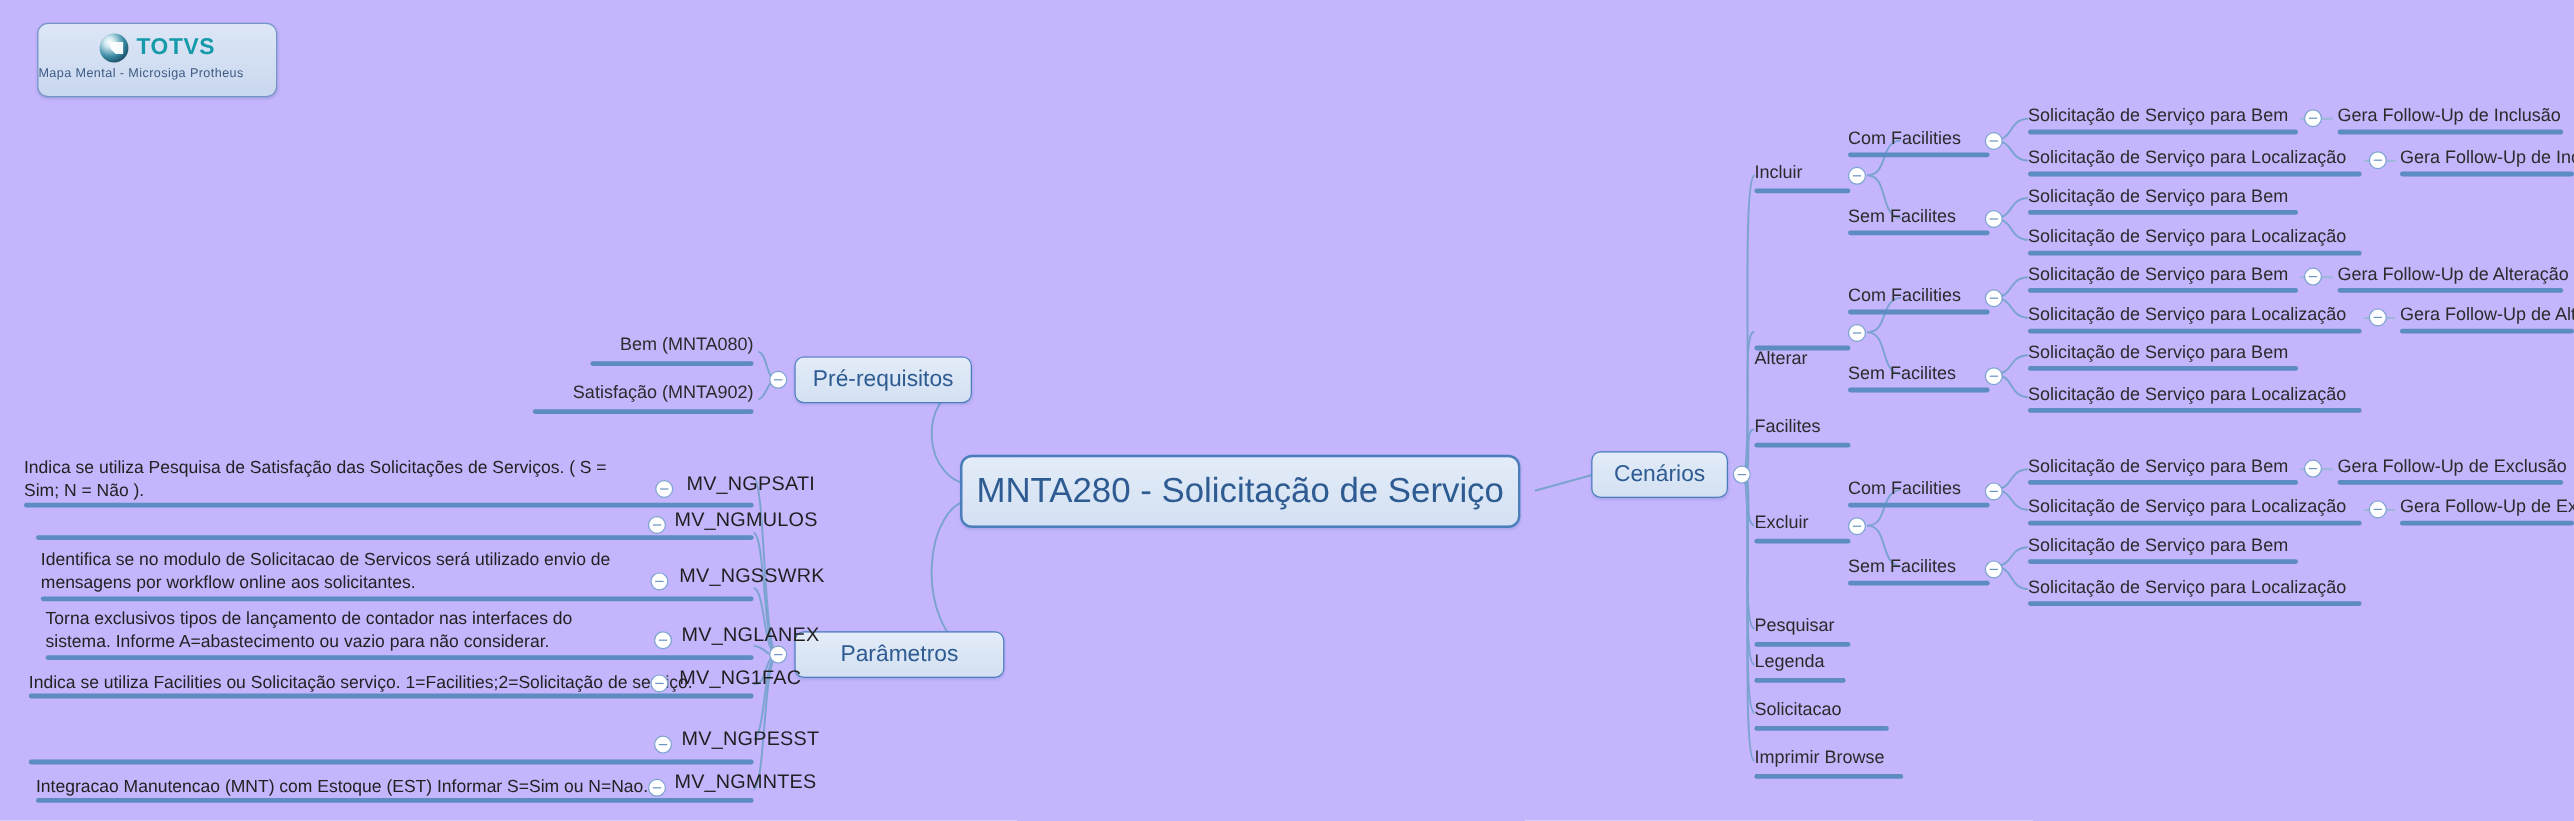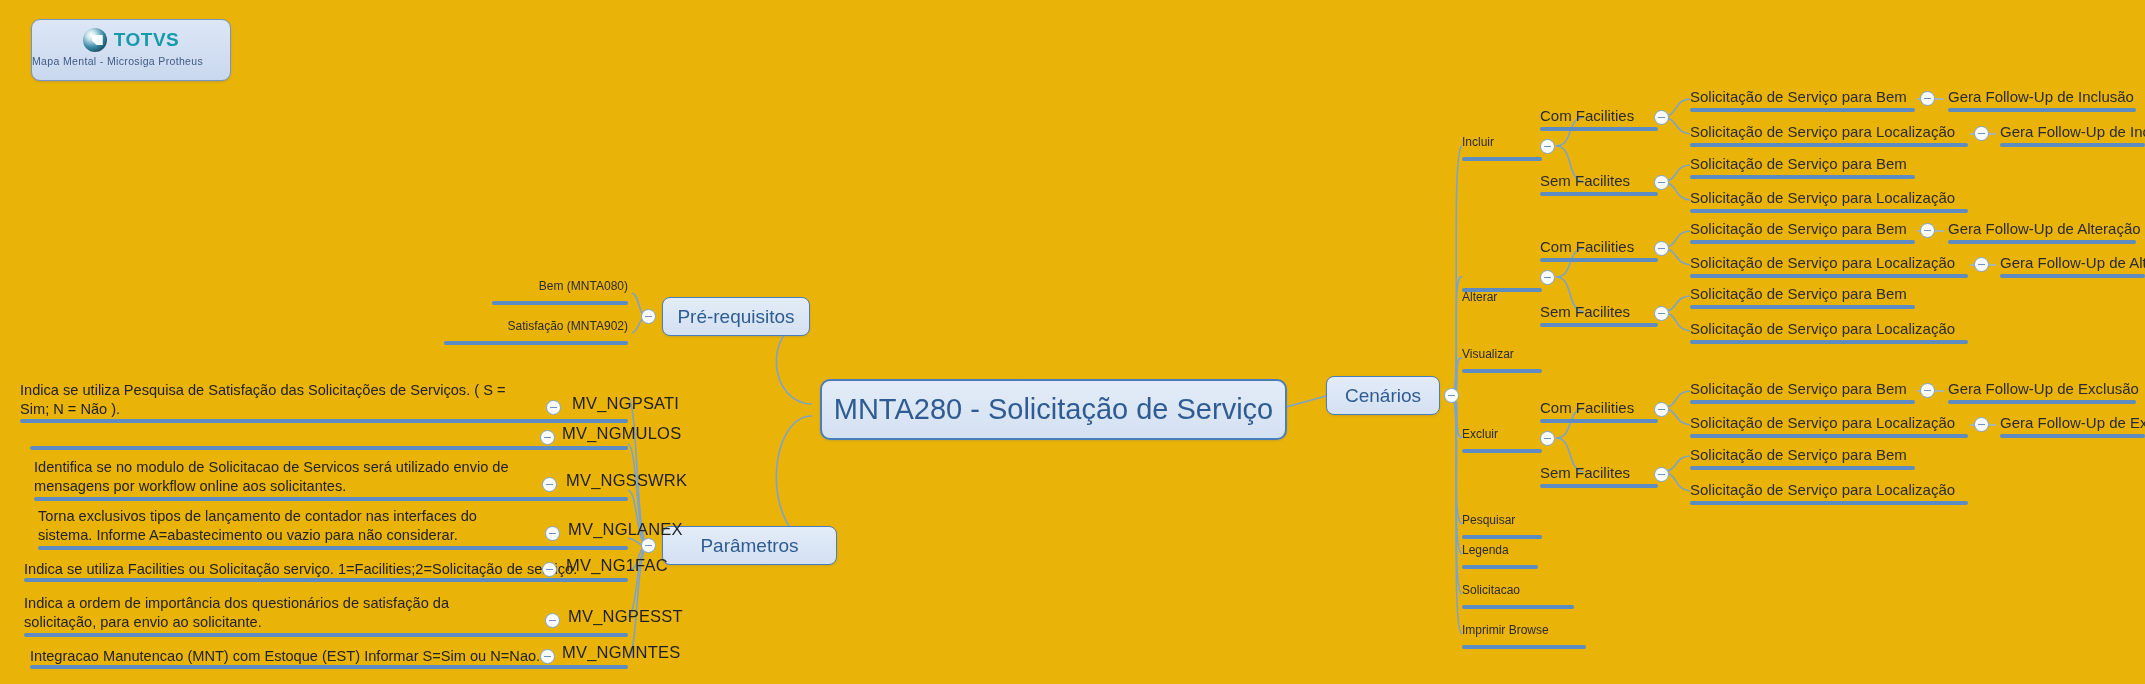--- a/index.html
+++ b/index.html
@@ -5,21 +5,21 @@
   * { box-sizing: border-box; }
   html, body {
     margin: 0; padding: 0;
     background: #ffffff;
     font-family: "Liberation Sans", sans-serif;
   }
   #canvas {
     position: relative;
     width: 2145px;
     height: 684px;
-    background: #eab308;
+    background: #c4b5fd;
     overflow: hidden;
   }
   #edges {
     position: absolute;
     left: 0; top: 0;
     width: 2145px; height: 684px;
     pointer-events: none;
   }
 
   
@@ -67,40 +67,40 @@
     position: absolute;
     border: 1.6px solid #4a7ebb;
     border-radius: 8px;
     background: linear-gradient(180deg,#e3ecf8 0%, #dbe6f5 50%, #d4e1f2 100%);
     color: #2e5c92;
     display: flex; align-items: center; justify-content: center;
     white-space: nowrap;
     box-shadow: 0 1px 2px rgba(60,100,160,.18);
   }
   .boxnode.root {
-    left: 820px; top: 379px;
+    left: 800px; top: 379px;
     width: 467px; height: 61px;
     font-size: 29px;
     border-width: 2px;
     border-radius: 10px;
   }
   .boxnode.lvl1 {
     height: 39px;
     font-size: 19px;
     padding: 0 14px;
   }
   #node-prereq { left: 662px; top: 297px; width: 148px; }
   #node-param  { left: 662px; top: 526px; width: 175px; }
   #node-cenarios { left: 1326px; top: 376px; width: 114px; }
 
   
   .leaf {
     position: absolute;
     color: #2b2b2b;
-    font-size: 12px;
+    font-size: 15px;
     line-height: 1.24;
     white-space: nowrap;
     padding-bottom: 3px;
   }
   .leaf.ml { white-space: normal; }
   .leaf.r { text-align: right; }
   .leaf.c { text-align: center; }
 
   .ul {
     position: absolute;
@@ -232,21 +232,20 @@
   <div class="leaf ml param-desc" style="left:38px; top:507px; width:486px;">Torna exclusivos tipos de lançamento de contador  nas interfaces do sistema. Informe A=abastecimento ou vazio para não considerar.</div>
   <div class="toggle" style="left:545px; top:526px;"></div>
   <div class="leaf code" style="left:568px; top:519px;">MV_NGLANEX</div>
   <div class="ul" style="left:38px; top:546px; width:590px;"></div>
 
   <div class="leaf c param-desc" style="left:24px; top:560px; width:496px;">Indica se utiliza Facilities ou Solicitação  serviço. 1=Facilities;2=Solicitação de serviço.</div>
   <div class="toggle" style="left:542px; top:562px;"></div>
   <div class="leaf code" style="left:566px; top:555px;">MV_NG1FAC</div>
   <div class="ul" style="left:24px; top:578px; width:604px;"></div>
 
-  <div class="leaf ml param-desc" style="left:24px; top:594px; width:494px;">Indica a ordem de importância dos questionários de satisfação da solicitação, para envio ao solicitante.</div>
   <div class="toggle" style="left:545px; top:613px;"></div>
   <div class="leaf code" style="left:568px; top:606px;">MV_NGPESST</div>
   <div class="ul" style="left:24px; top:633px; width:604px;"></div>
 
   <div class="leaf r param-desc" style="left:30px; top:647px; width:490px;">Integracao Manutencao (MNT) com Estoque (EST) Informar S=Sim ou N=Nao.</div>
   <div class="toggle" style="left:540px; top:649px;"></div>
   <div class="leaf code" style="left:562px; top:642px;">MV_NGMNTES</div>
   <div class="ul" style="left:30px; top:665px; width:598px;"></div>
 
   <div class="boxnode lvl1" id="node-cenarios">Cenários</div>
@@ -305,21 +304,21 @@
   <div class="leaf sm" style="left:1540px; top:303px;">Sem Facilites</div>
   <div class="ul" style="left:1540px; top:323px; width:118px;"></div>
   <div class="toggle" style="left:1654px; top:306px;"></div>
 
   <div class="leaf sm" style="left:1690px; top:285px;">Solicitação de Serviço para Bem</div>
   <div class="ul" style="left:1690px; top:305px; width:225px;"></div>
 
   <div class="leaf sm" style="left:1690px; top:320px;">Solicitação de Serviço para Localização</div>
   <div class="ul" style="left:1690px; top:340px; width:278px;"></div>
 
-  <div class="leaf" style="left:1462px; top:347px;">Visualizar</div>
+  <div class="leaf" style="left:1462px; top:347px;">Facilites</div>
   <div class="ul" style="left:1462px; top:369px; width:80px;"></div>
 
   <div class="leaf" style="left:1462px; top:427px;">Excluir</div>
   <div class="ul" style="left:1462px; top:449px; width:80px;"></div>
   <div class="toggle" style="left:1540px; top:431px;"></div>
 
   <div class="leaf sm" style="left:1540px; top:399px;">Com Facilities</div>
   <div class="ul" style="left:1540px; top:419px; width:118px;"></div>
   <div class="toggle" style="left:1654px; top:402px;"></div>
 

